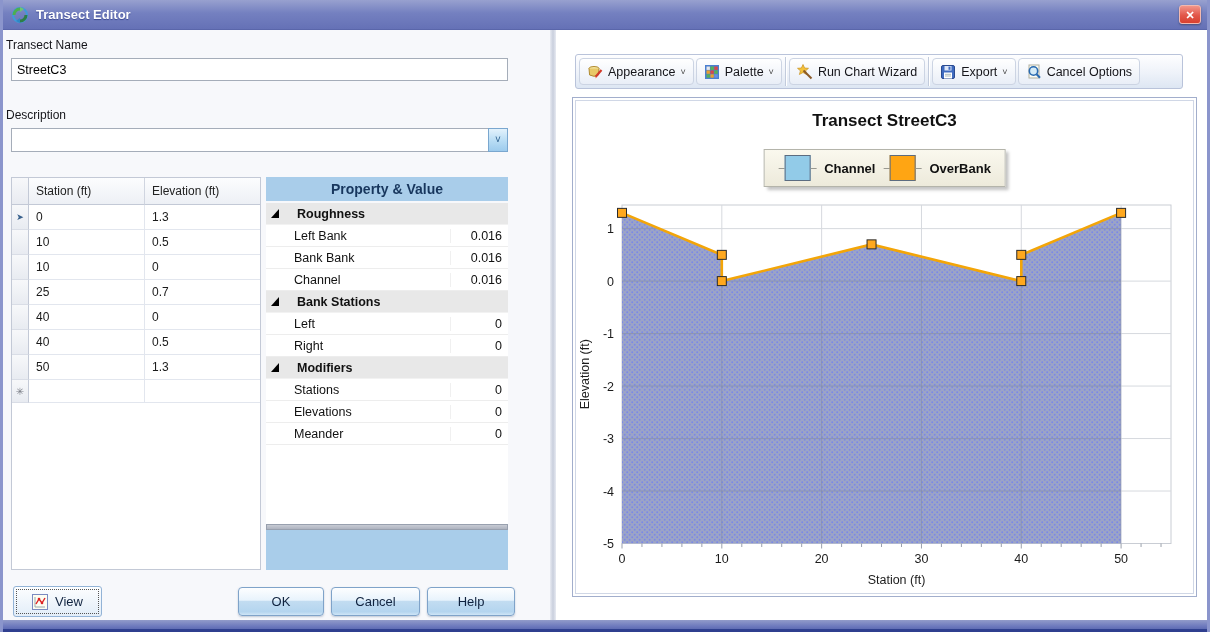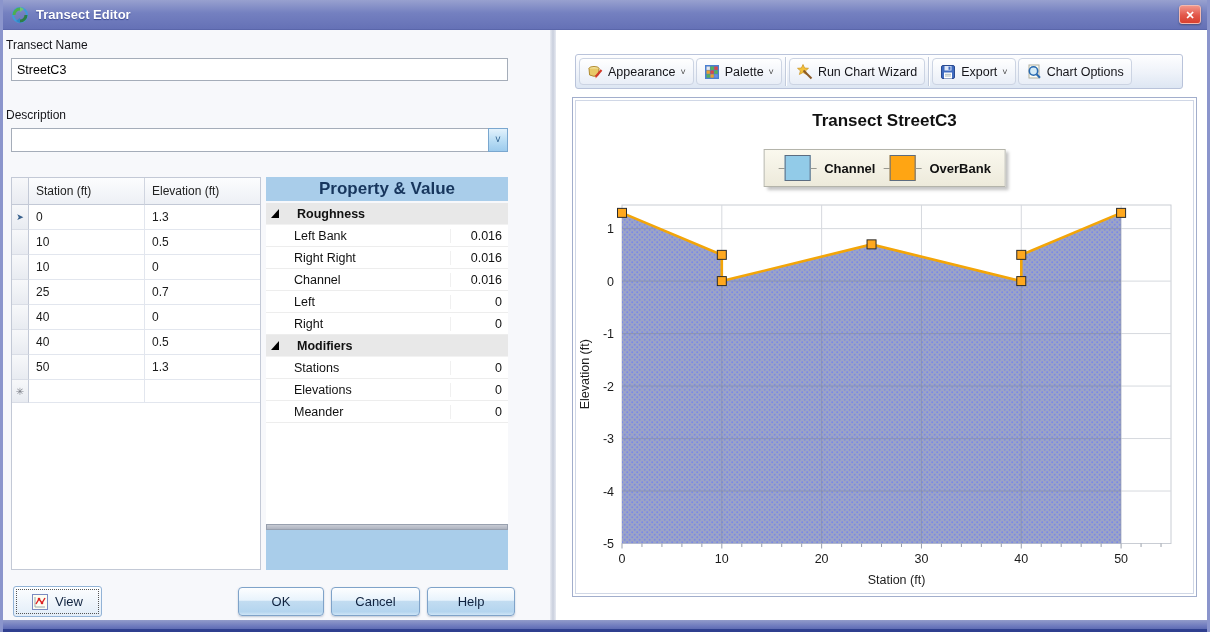--- a/index.html
+++ b/index.html
@@ -69,21 +69,21 @@
     border-right: 1px solid #e2e6ee; border-bottom: 1px solid #e2e6ee; overflow: hidden;
   }
   .hcell { background: linear-gradient(180deg,#fcfdfe,#edf0f5); border-right: 1px solid #d0d5e0; color: #222; }
   .cell:last-child, .hcell:last-child { border-right: none; }
   .cur-arrow { color: #38608c; font-size: 9px; }
   .new-star { color: #7b7f88; font-size: 10px; }
 
   
   .propgrid { position: relative; width: 242px; height: 393px; margin-left: 5px; background: #fff; }
   .prop-header {
-    height: 26px; background: #a9cdea; color: #17365d; font-weight: bold; font-size: 17px;
+    height: 26px; background: #a9cdea; color: #17365d; font-weight: bold; font-size: 14px;
     display: flex; align-items: center; justify-content: center;
     border-bottom: 2px solid #f7f8fb;
   }
   .prop-cat {
     height: 22px; background: #e8e8e8; display: flex; align-items: center;
     font-size: 12.5px; font-weight: bold; color: #111; gap: 17px; padding-left: 5px;
     border-bottom: 1px solid #f2f2f2; cursor: pointer;
   }
   .cat-tri { width: 9px; height: 9px; display: inline-flex; }
   .prop-item { height: 22px; display: flex; align-items: center; font-size: 12.5px; border-bottom: 1px solid #ededed; }
@@ -251,28 +251,36 @@
                   <polygon points="0,1 9,1 9,9" fill="#000" transform="rotate(90 4.5 4.5)"></polygon>
                 </svg>
               </span>
             <span>Roughness</span>
           </div>
           <div class="prop-item">
             <span class="pname">Left Bank</span>
             <span class="pval">0.016</span>
           </div>
           <div class="prop-item">
-            <span class="pname">Right Right</span>
+            <span class="pname">Bank Bank</span>
             <span class="pval">0.016</span>
           </div>
           <div class="prop-item">
             <span class="pname">Channel</span>
             <span class="pval">0.016</span>
           </div>
 
+          <div class="prop-cat">
+            <span class="cat-tri">
+                <svg viewBox="0 0 9 9" width="9" height="9">
+                  <polygon points="0,1 9,1 9,9" fill="#000" transform="rotate(90 4.5 4.5)"></polygon>
+                </svg>
+              </span>
+            <span>Bank Stations</span>
+          </div>
           <div class="prop-item">
             <span class="pname">Left</span>
             <span class="pval">0</span>
           </div>
           <div class="prop-item">
             <span class="pname">Right</span>
             <span class="pval">0</span>
           </div>
 
           <div class="prop-cat">
@@ -383,21 +391,21 @@
           <span class="tb-chev">˅</span>
         </button>
         <button class="tb-btn">
           <span class="tb-icon">
             <svg viewBox="0 0 16 16" width="16" height="16">
               <rect x="3" y="1" width="10" height="13" fill="#fdfdf4" stroke="#b0b0a0"></rect>
               <circle cx="7.5" cy="7" r="4.2" fill="rgba(180,220,250,.55)" stroke="#2a6ab0" stroke-width="1.6"></circle>
               <line x1="10.6" y1="10.2" x2="14" y2="13.8" stroke="#2a6ab0" stroke-width="2"></line>
             </svg>
           </span>
-          <span>Chart Options</span>
+          <span>Cancel Options</span>
         </button>
       </div>
 
       <div class="chart-frame">
         <div class="chart-inner">
           <svg class="chart-svg" width="619" height="494" viewBox="0 0 619 494">
               <defs>
        <pattern id="dotfill" patternUnits="userSpaceOnUse" width="5" height="5">
          <rect width="5" height="5" fill="#9ba4c6"></rect>
          <circle cx="1.2" cy="1.2" r="0.95" fill="#7b87e8"></circle>

